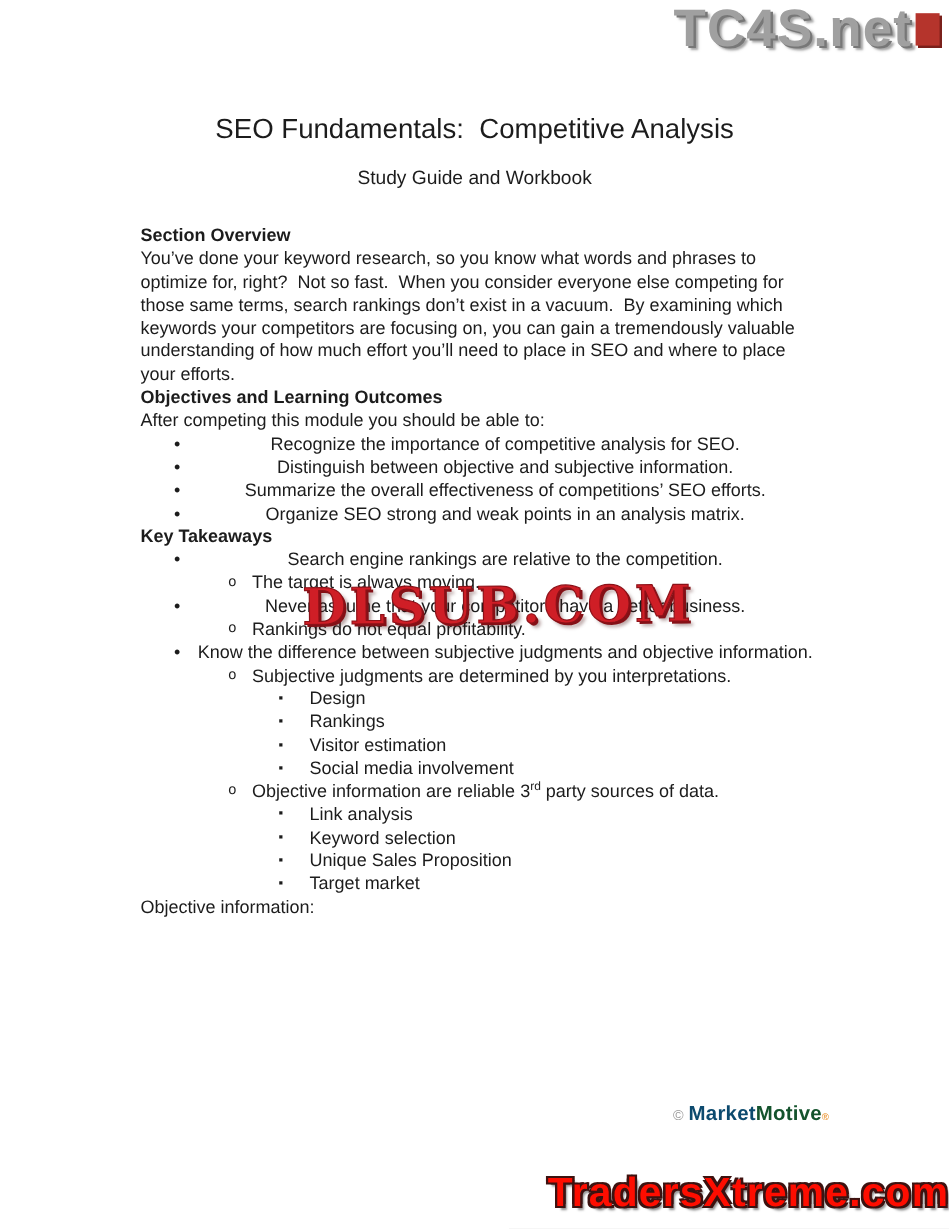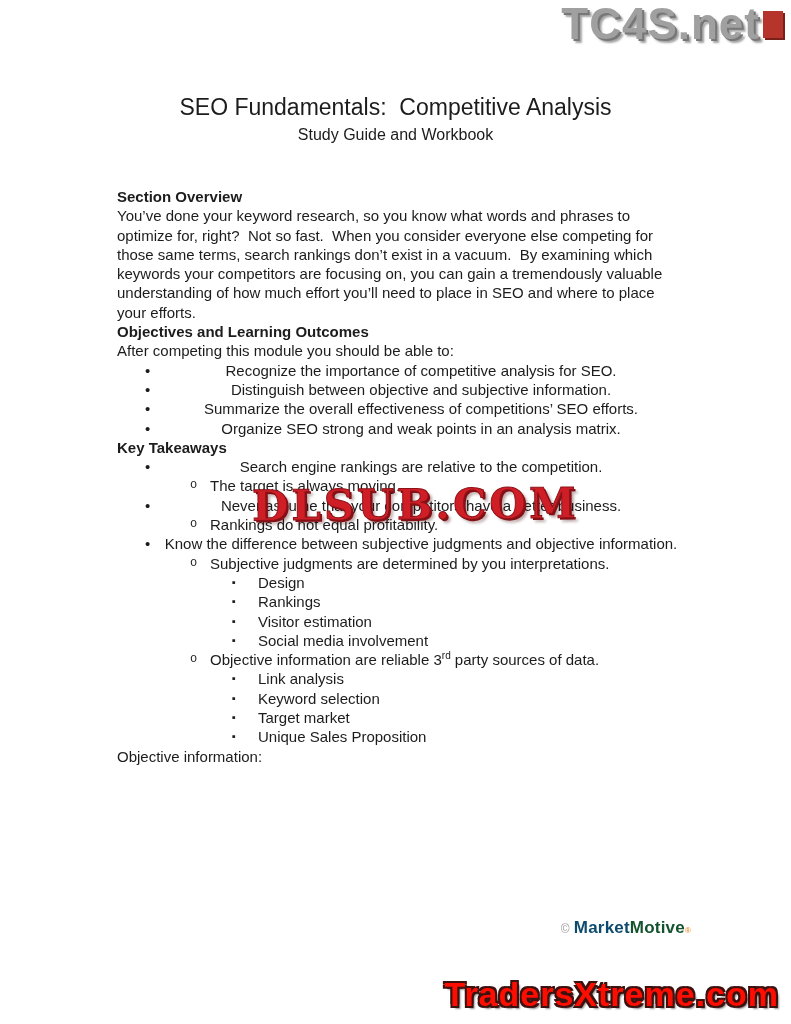--- a/index.html
+++ b/index.html
@@ -27,21 +27,21 @@
     background:#b5342c; margin-left:3px;
     box-shadow:2px 2px 0 #7a201b;
   }
 
   
   .title {
     position:absolute; top:94px; left:0; width:100%;
     text-align:center; font-size:23px; white-space:pre-wrap;
   }
   .subtitle {
-    position:absolute; top:126px; left:0; width:100%;
+    position:absolute; top:140px; left:0; width:100%;
     text-align:center; font-size:16px;
   }
 
   
   .content {
     position:absolute; left:117px; top:187px; width:562px;
     font-size:15px; line-height:19.3px;
   }
   .content h3 { margin:0; font-size:15px; font-weight:bold; }
   .content p  { margin:0; white-space:pre-wrap; }
@@ -78,21 +78,21 @@
     font-size:17px; letter-spacing:0.2px;
     display:flex; align-items:baseline;
   }
   .mm-c { font-size:12px; color:#9a9a9a; margin-right:4px; }
   .mm-market { color:#0c4a6e;font-weight:bold; }
   .mm-motive { color:#14532d; font-weight:bold; }
   .mm-r { font-size:8px; color:#e8820d; }
 
   
   .traders {
-    position:absolute; bottom:10px; right:12px;
+    position:absolute; bottom:10px; right:0;
     font-size:34px; font-weight:bold; letter-spacing:1px;
     color:#fe0d00;
     text-shadow:
       -2px -2px 0 #3c1210, 2px -2px 0 #3c1210,
       -2px 2px 0 #3c1210, 2px 2px 0 #3c1210,
       3px 3px 2px rgba(0,0,0,.45);
     white-space:nowrap;
   }
 </style>
 </head>
@@ -128,22 +128,22 @@
     <div class="li l2">Rankings do not equal profitability.</div>
     <div class="li l1">Know the difference between subjective judgments and objective information.</div>
     <div class="li l2">Subjective judgments are determined by you interpretations.</div>
     <div class="li l3">Design</div>
     <div class="li l3">Rankings</div>
     <div class="li l3">Visitor estimation</div>
     <div class="li l3">Social media involvement</div>
     <div class="li l2"><span>Objective information are reliable 3</span><sup>rd</sup><span> party sources of data.</span></div>
     <div class="li l3">Link analysis</div>
     <div class="li l3">Keyword selection</div>
+    <div class="li l3">Unique Sales Proposition</div>
     <div class="li l3">Target market</div>
-    <div class="li l3">Unique Sales Proposition</div>
 
     <p class="mt-close">Objective information:</p>
 
   </div>
 
   <div class="stamp">DLSUB.COM</div>
 
   <div class="marketmotive">
     <span class="mm-c">©</span>
     <span class="mm-market">Market</span>

